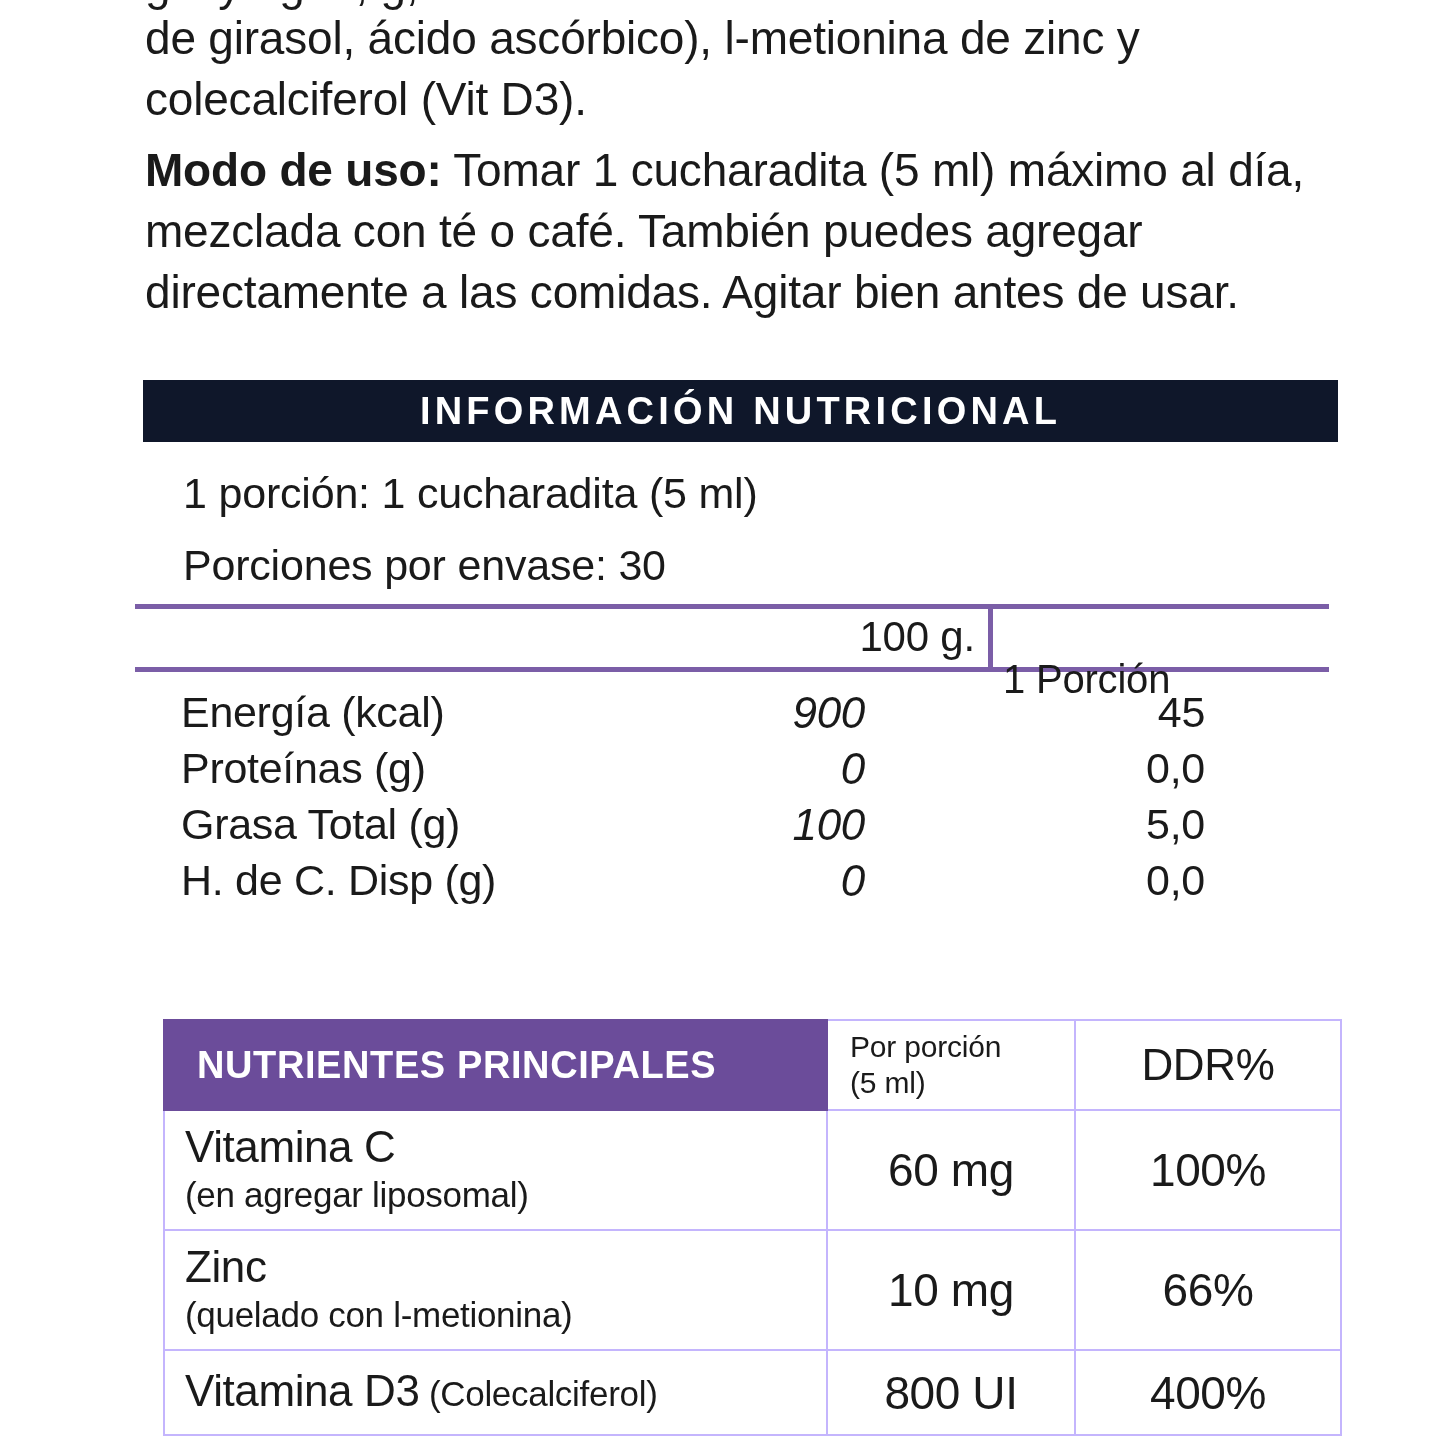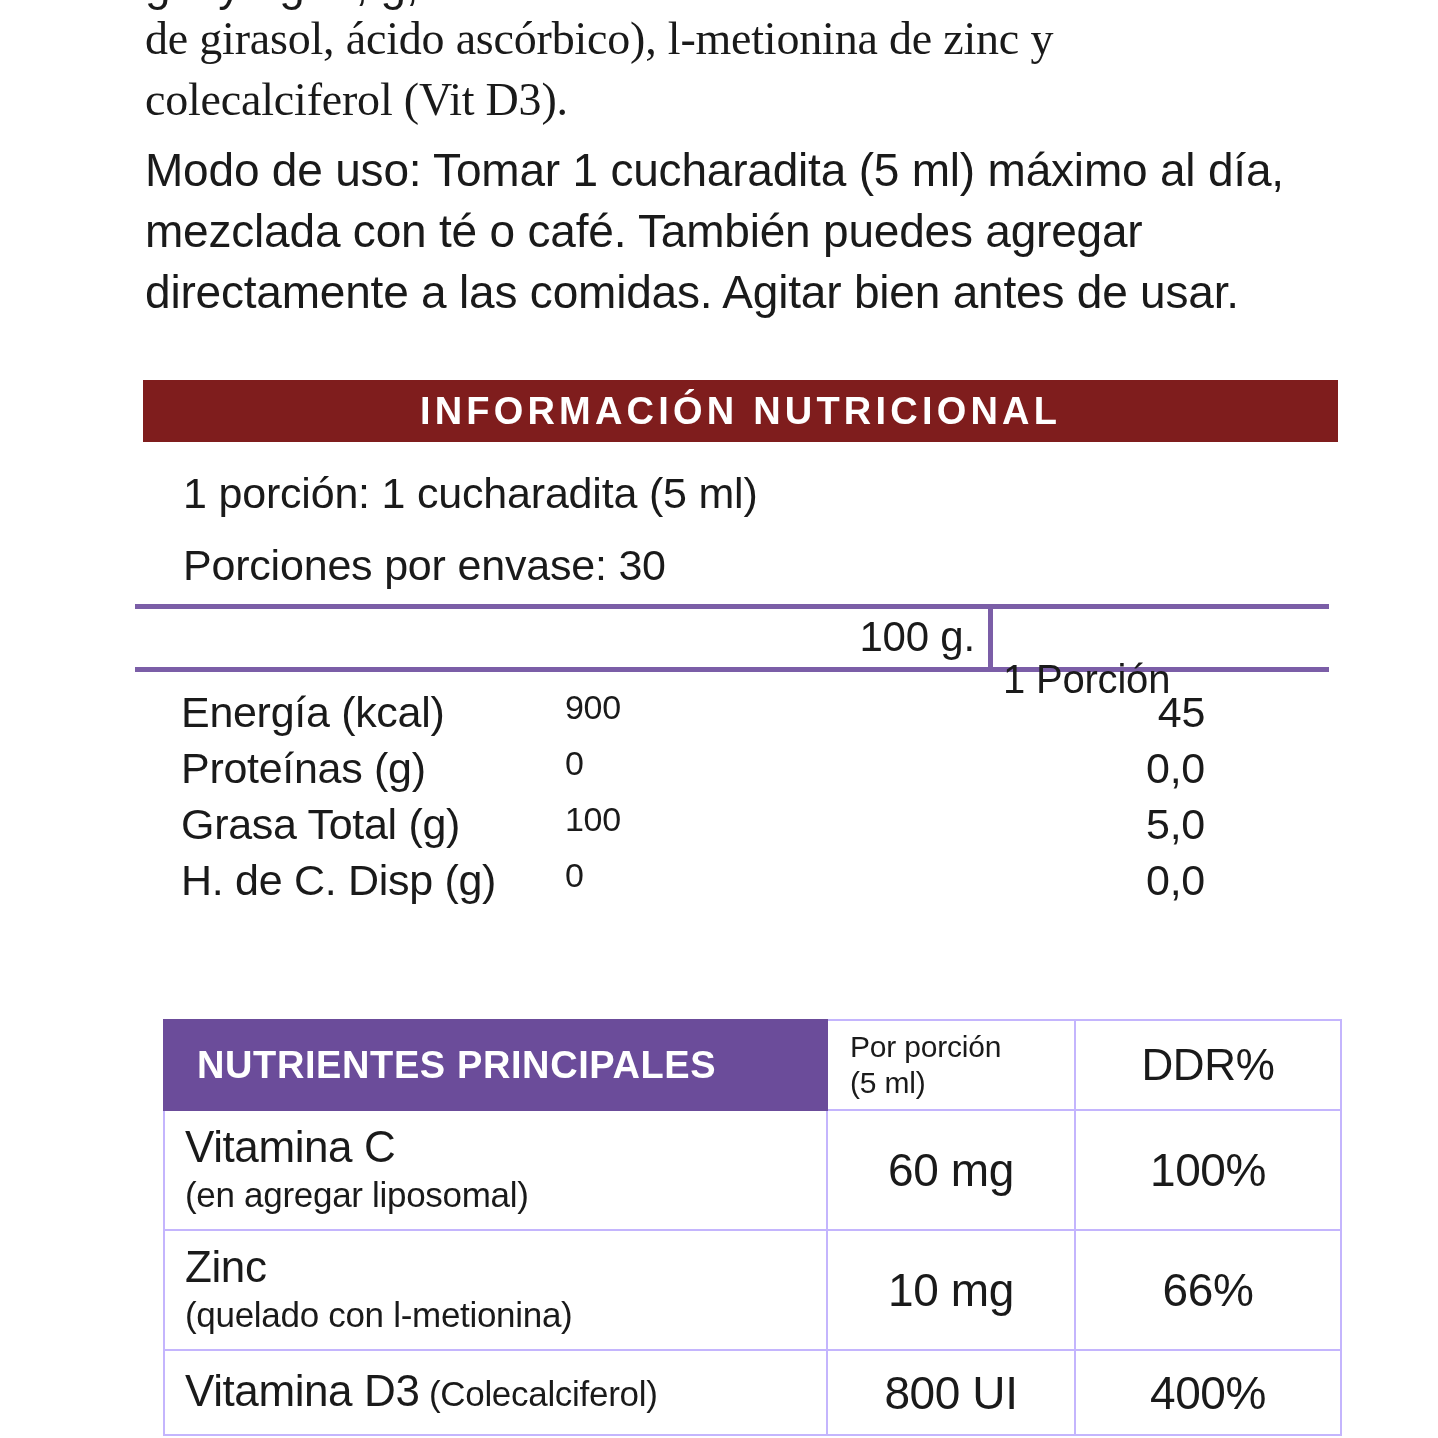--- a/index.html
+++ b/index.html
@@ -41,32 +41,32 @@
   
   .body-copy {
     position: absolute;
     left: 145px;
     width: 1240px;
     font-size: 46px;
     line-height: 61px;
     letter-spacing: -0.2px;
     color: #1a1a1a;
   }
-  .body-copy.p1 { top: 8px; font-family: Liberation Serif, serif; }
+  .body-copy.p1 { top: 8px; }
   .body-copy.p2 { top: 140px; }
-  .body-copy b { font-weight: 400; }
+  .body-copy b { font-weight: 700; }
 
   
   .banner {
     position: absolute;
     left: 143px;
     top: 380px;
     width: 1195px;
     height: 62px;
-    background: #7f1d1d;
+    background: #0f172a;
     display: flex;
     align-items: center;
     justify-content: center;
   }
   .banner-text {
     color: #ffffff;
     font-size: 38px;
     font-weight: 700;
     letter-spacing: 4.2px;
     white-space: nowrap;
@@ -142,22 +142,24 @@
     top: 0;
     font-size: 43px;
     letter-spacing: -0.3px;
     white-space: nowrap;
   }
   .nut-row .v100 {
     position: absolute;
     left: 430px;
     top: 0;
     width: 300px;
-    font-size: 34px;
-    letter-spacing: -0.3px;
+    text-align: right;
+    font-size: 44px;
+    letter-spacing: -0.3px;
+    font-style: italic;
   }
   .nut-row .vpor {
     position: absolute;
     left: 860px;
     top: 0;
     width: 210px;
     text-align: right;
     font-size: 43px;
     letter-spacing: -0.3px;
   }

